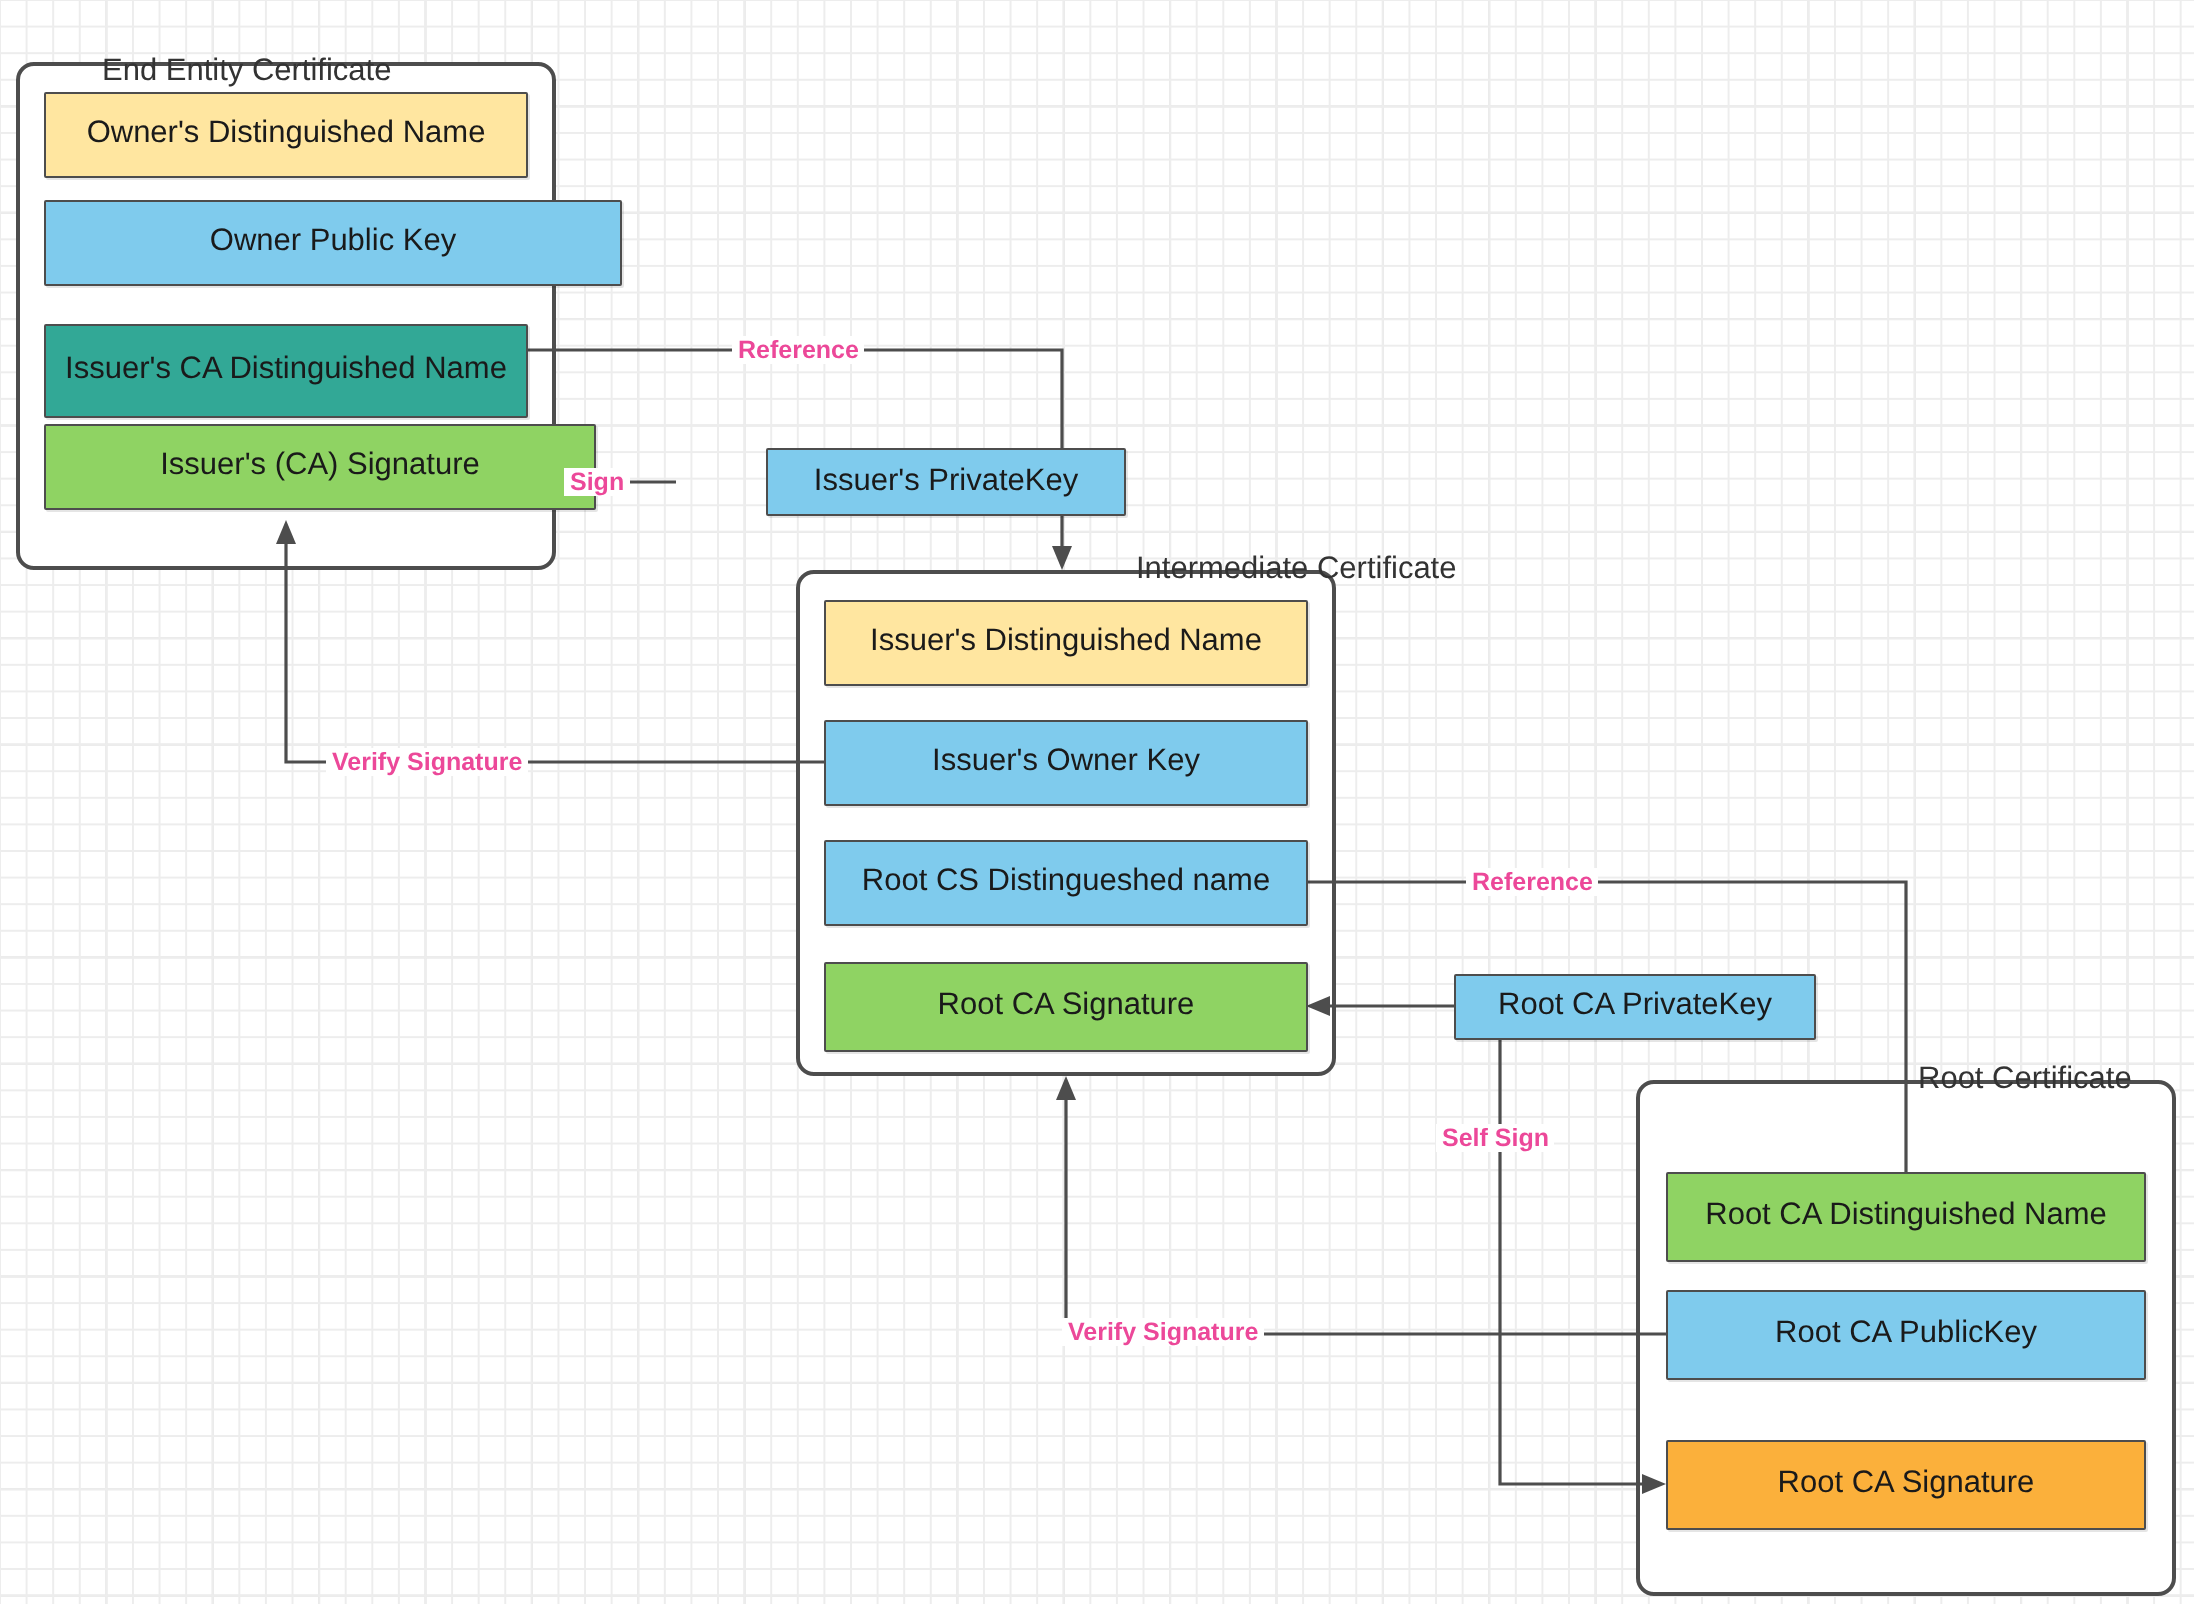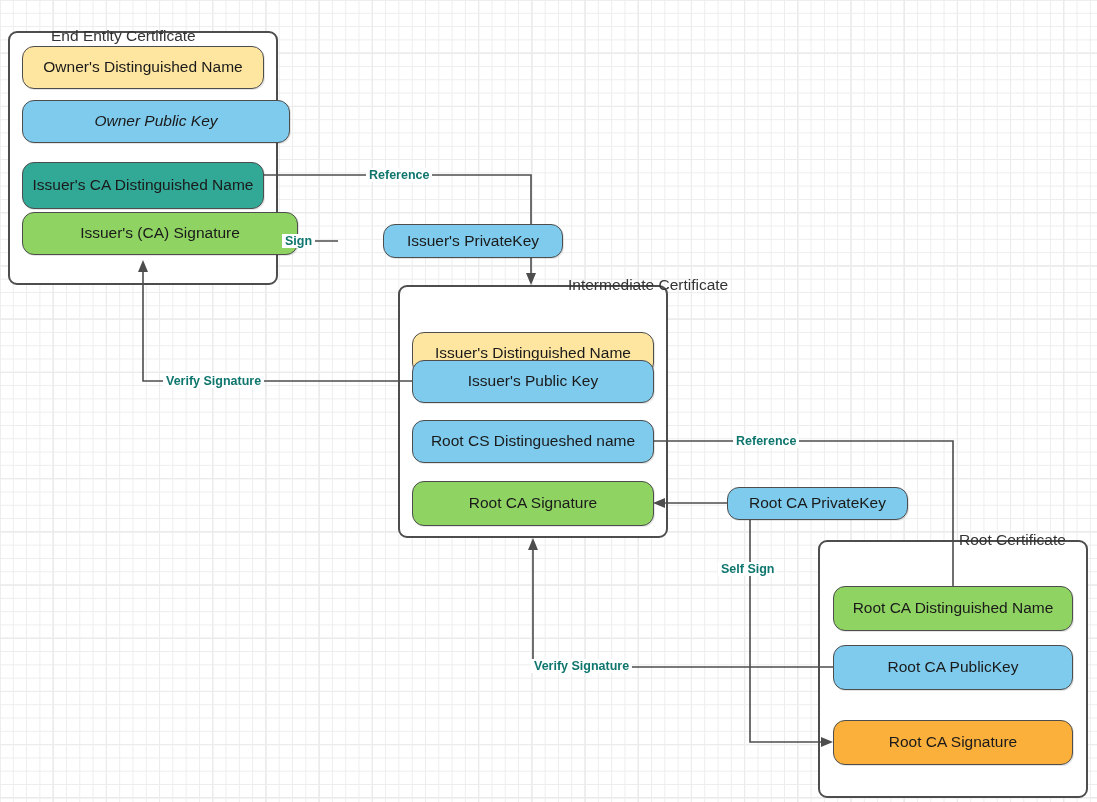--- a/index.html
+++ b/index.html
@@ -29,21 +29,21 @@
     background: #ffffff;
     border: 2.2px solid #4d4d4d;
     border-radius: 9px;
     z-index: 5;
   }
 
   .field-box {
     position: absolute;
     box-sizing: border-box;
     border: 1.8px solid #4d4d4d;
-    border-radius: 12px;
+    border-radius: 1px;
     display: flex;
     align-items: center;
     justify-content: center;
     text-align: center;
     font-size: 15.5px;
     color: #1a1a1a;
     line-height: 1.18;
     padding: 0 6px;
     z-index: 10;
     box-shadow: 1px 1px 0 rgba(0,0,0,0.10);
@@ -55,21 +55,21 @@
     color: #333333;
     white-space: nowrap;
     z-index: 12;
     margin-top: 24px;
   }
 
   .edge-label {
     position: absolute;
     font-size: 12.5px;
     font-weight: bold;
-    color: #0f766e;
+    color: #ec4899;
     background: #ffffff;
     padding: 0 3px;
     white-space: nowrap;
     z-index: 20;
   }
 
   svg.connectors {
     position: absolute;
     left: 0; top: 0;
     width: 1097px;
@@ -130,33 +130,33 @@
   <div class="group-title" style="left:51px; top:3px;">End Entity Certificate</div>
 
   <div class="group-title" style="left:568px; top:252px;">Intermediate Certificate</div>
 
   <div class="group-title" style="left:959px; top:507px;">Root Certificate</div>
 
   <div class="container-box" style="left:8px; top:31px; width:270px; height:254px;"></div>
 
   <div class="field-box" style="left:22px; top:46px; width:242px; height:43px; background:#ffe6a0;">Owner's Distinguished Name</div>
 
-  <div class="field-box" style="left:22px; top:100px; width:268px; height:43px; background:#7fcbed;font-style:italic;">Owner Public  Key</div>
+  <div class="field-box" style="left:22px; top:100px; width:289px; height:43px; background:#7fcbed;">Owner Public  Key</div>
 
   <div class="field-box" style="left:22px; top:152px; width:242px; height:47px; background:#32a896;margin-top:10px;">Issuer's CA Distinguished Name</div>
 
   <div class="field-box" style="left:22px; top:212px; width:276px; height:43px; background:#8fd363;">Issuer's (CA) Signature</div>
 
   <div class="field-box" style="left:338px; top:224px; width:180px; height:34px; background:#7fcbed;margin-left:45px;">Issuer's PrivateKey</div>
 
   <div class="container-box" style="left:398px; top:285px; width:270px; height:253px;"></div>
 
-  <div class="field-box" style="left:412px; top:300px; width:242px; height:43px; background:#ffe6a0;margin-top:32px;">Issuer's Distinguished Name</div>
+  <div class="field-box" style="left:412px; top:300px; width:242px; height:43px; background:#ffe6a0;">Issuer's Distinguished Name</div>
 
-  <div class="field-box" style="left:412px; top:360px; width:242px; height:43px; background:#7fcbed;">Issuer's Public  Key</div>
+  <div class="field-box" style="left:412px; top:360px; width:242px; height:43px; background:#7fcbed;">Issuer's Owner  Key</div>
 
   <div class="field-box" style="left:412px; top:420px; width:242px; height:43px; background:#7fcbed;">Root CS Distingueshed name</div>
 
   <div class="field-box" style="left:412px; top:481px; width:242px; height:45px; background:#8fd363;">Root CA Signature</div>
 
   <div class="field-box" style="left:727px; top:487px; width:181px; height:33px; background:#7fcbed;">Root CA PrivateKey</div>
 
   <div class="container-box" style="left:818px; top:540px; width:270px; height:258px;"></div>
 
   <div class="field-box" style="left:833px; top:586px; width:240px; height:45px; background:#8fd363;">Root CA Distinguished Name</div>

